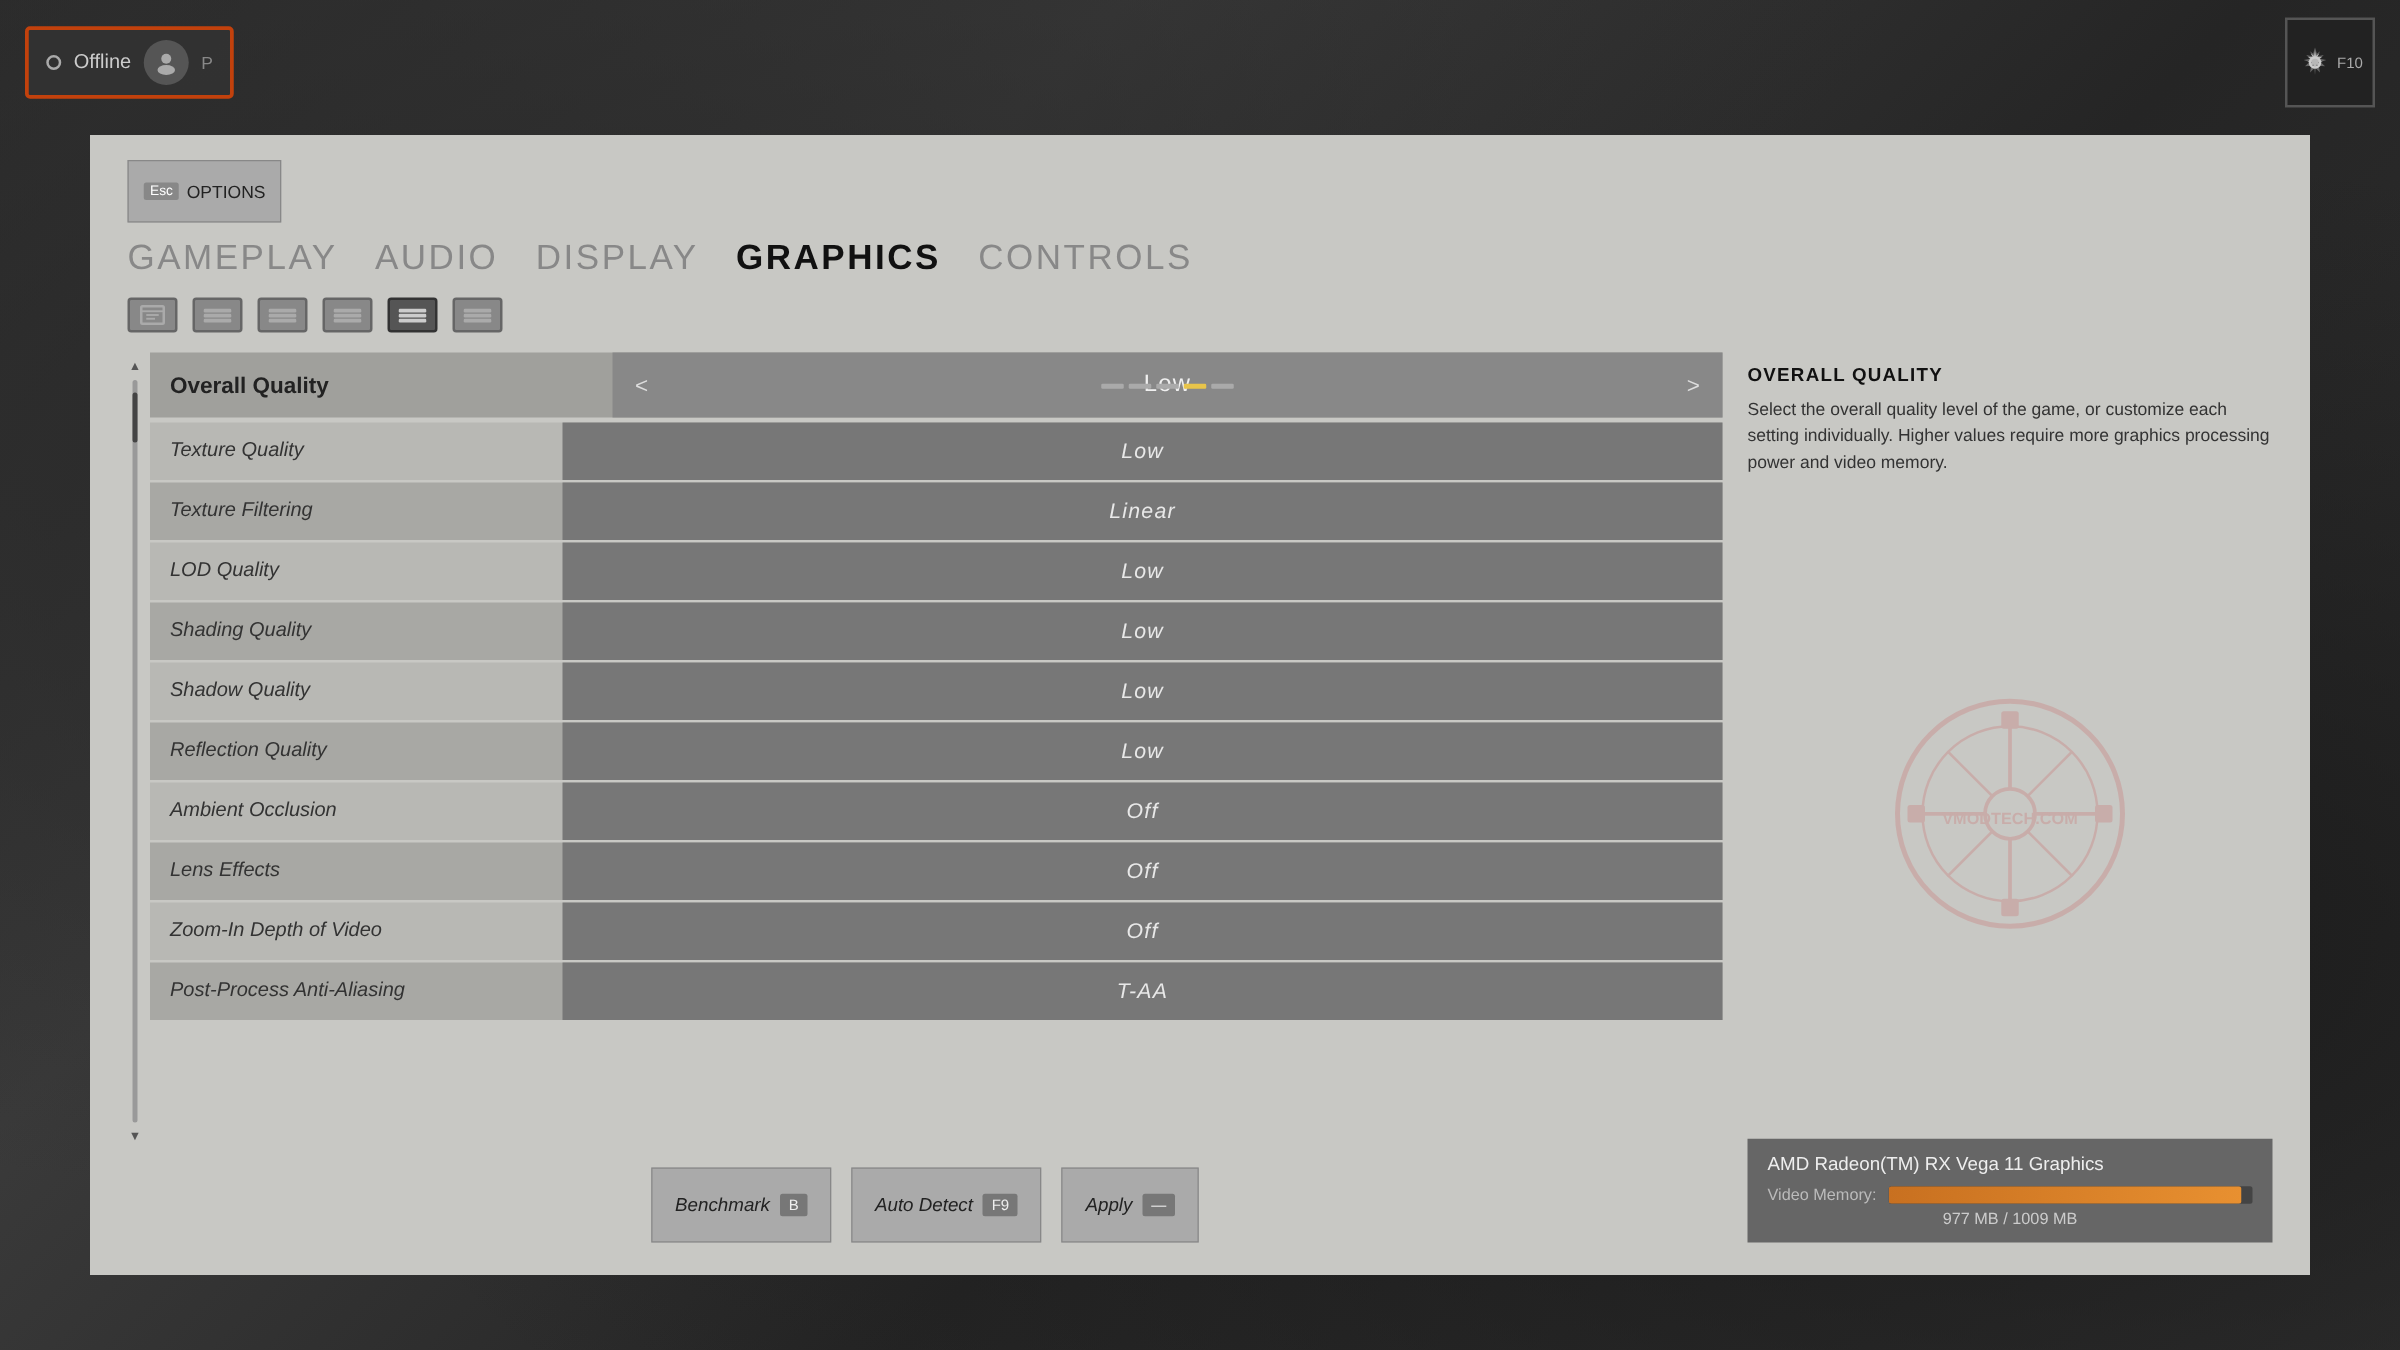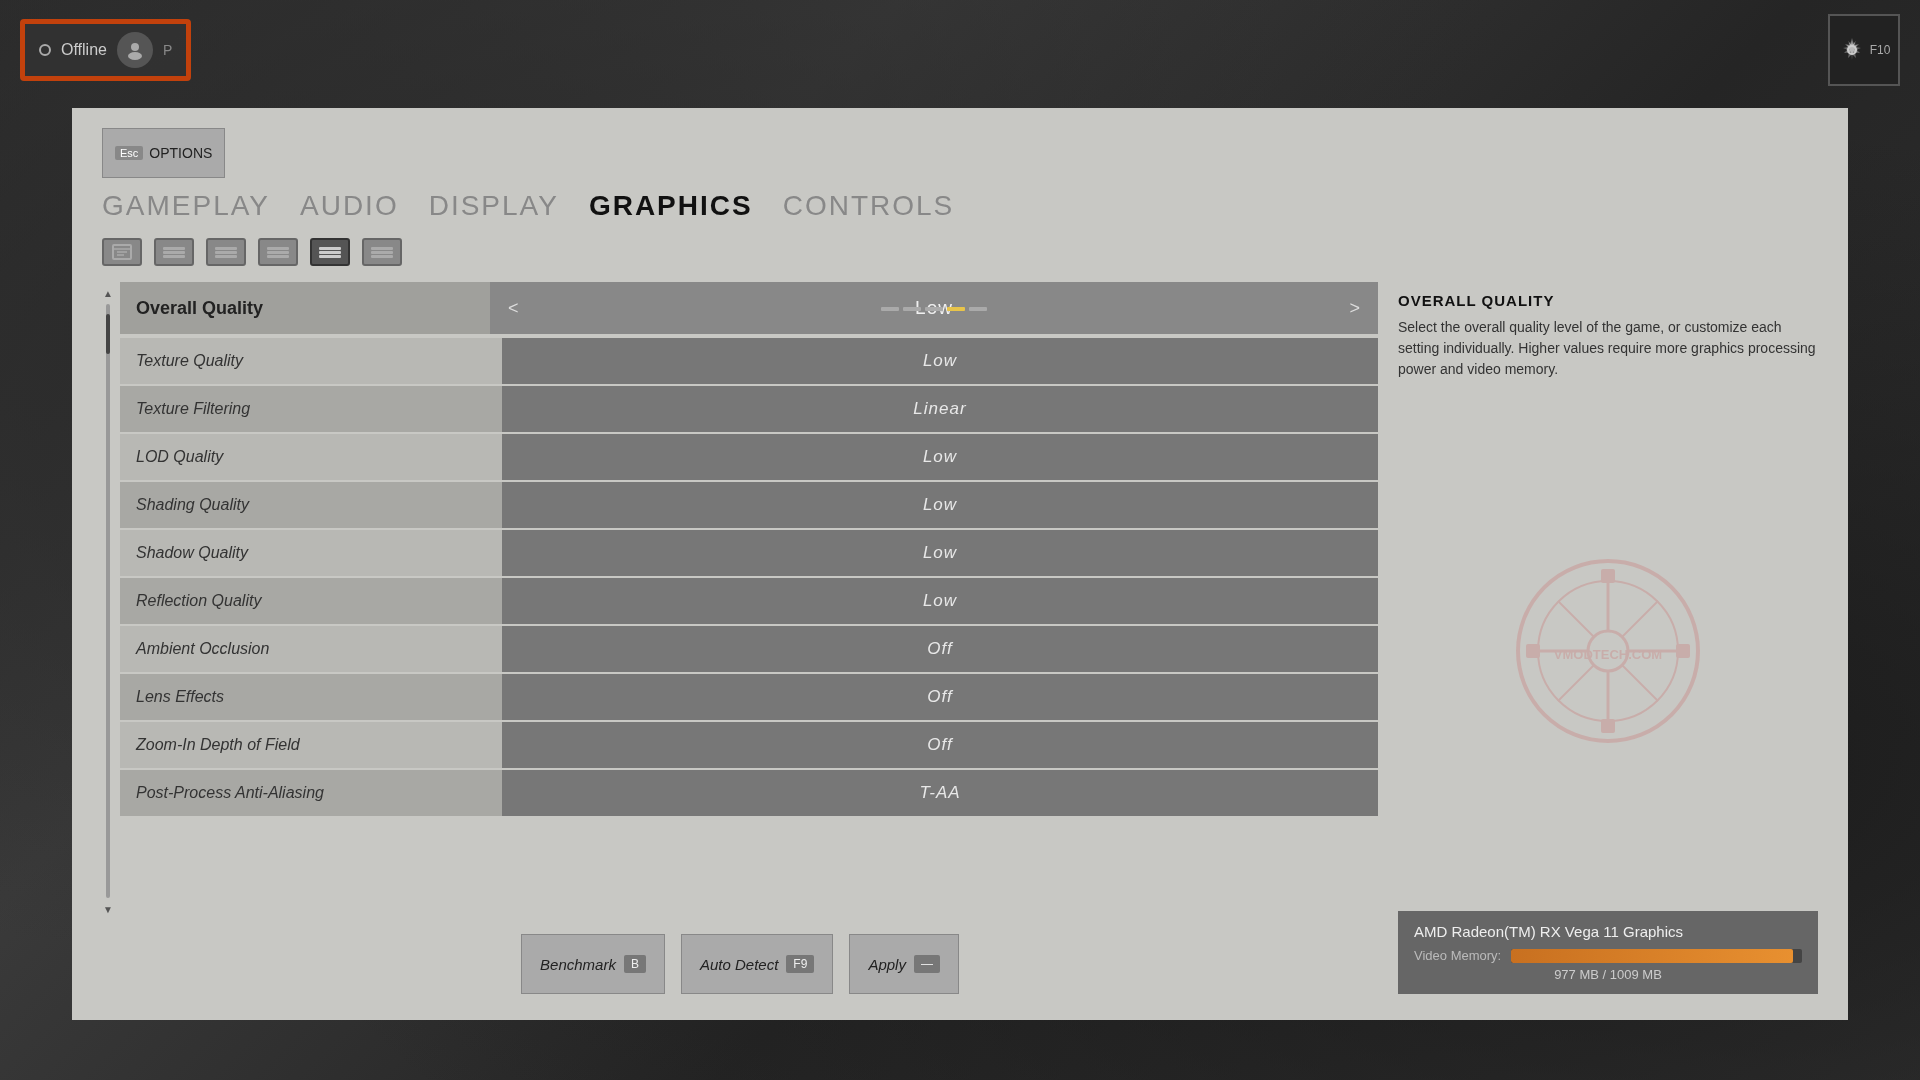--- a/index.html
+++ b/index.html
@@ -35,21 +35,21 @@
       display: flex;
       align-items: center;
       justify-content: space-between;
       padding: 0 20px;
     }
 
     .offline-badge {
       display: flex;
       align-items: center;
       background: rgba(50,50,50,0.85);
-      border: 5px solid #c2410c;
+      border: 3px solid #c2410c;
       border-radius: 4px;
       padding: 8px 14px;
       color: #ccc;
       font-size: 16px;
       gap: 10px;
     }
 
     .offline-dot {
       width: 12px;
       height: 12px;
@@ -237,21 +237,21 @@
       align-items: center;
       height: 46px;
       background: #b8b8b4;
     }
 
     .setting-row.highlighted {
       background: #a8a8a4;
     }
 
     .setting-label {
-      width: 382px;
+      width: 330px;
       padding-left: 16px;
       font-size: 16px;
       color: #333;
       font-style: italic;
     }
 
     .setting-value-container {
       flex: 1;
       background: #777;
       height: 100%;
@@ -603,21 +603,21 @@
           </div>
 
           <div class="setting-row highlighted">
             <div class="setting-label">Lens Effects</div>
             <div class="setting-value-container">
               <span class="setting-value">Off</span>
             </div>
           </div>
 
           <div class="setting-row">
-            <div class="setting-label">Zoom-In Depth of Field</div>
+            <div class="setting-label">Zoom-In Depth of Video</div>
             <div class="setting-value-container">
               <span class="setting-value">Off</span>
             </div>
           </div>
 
           <div class="setting-row highlighted">
             <div class="setting-label">Post-Process Anti-Aliasing</div>
             <div class="setting-value-container">
               <span class="setting-value">T-AA</span>
             </div>

